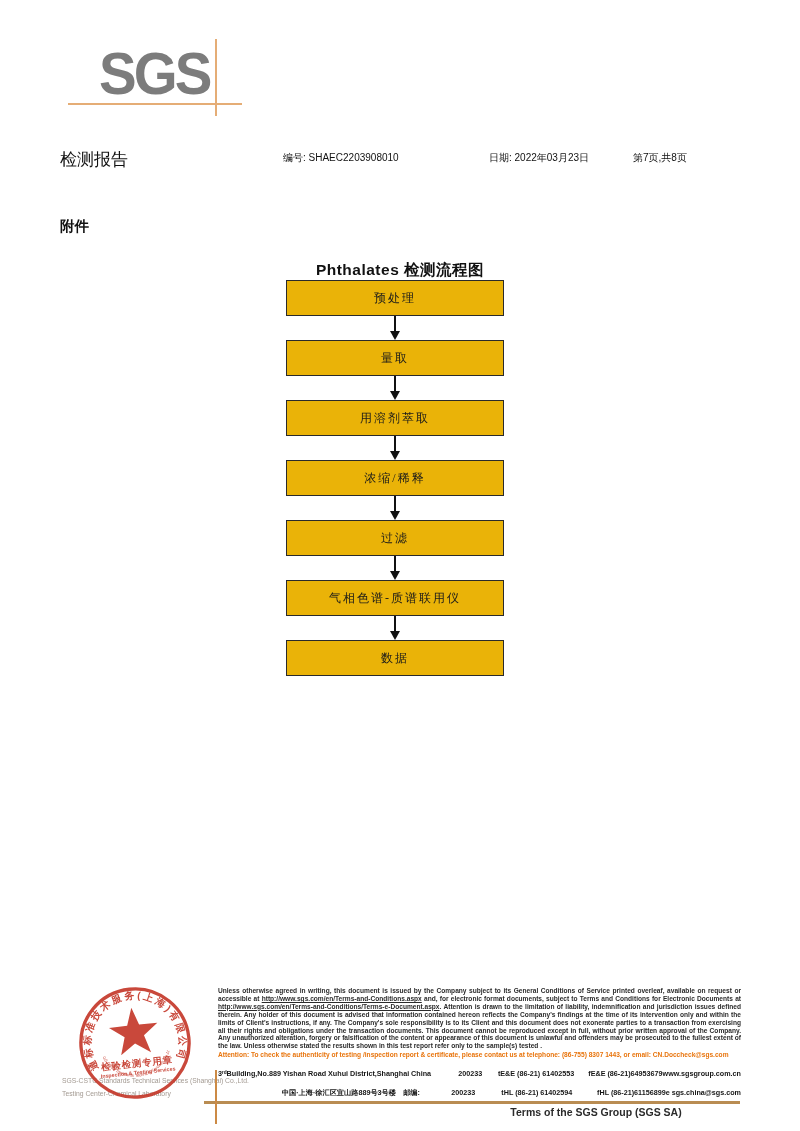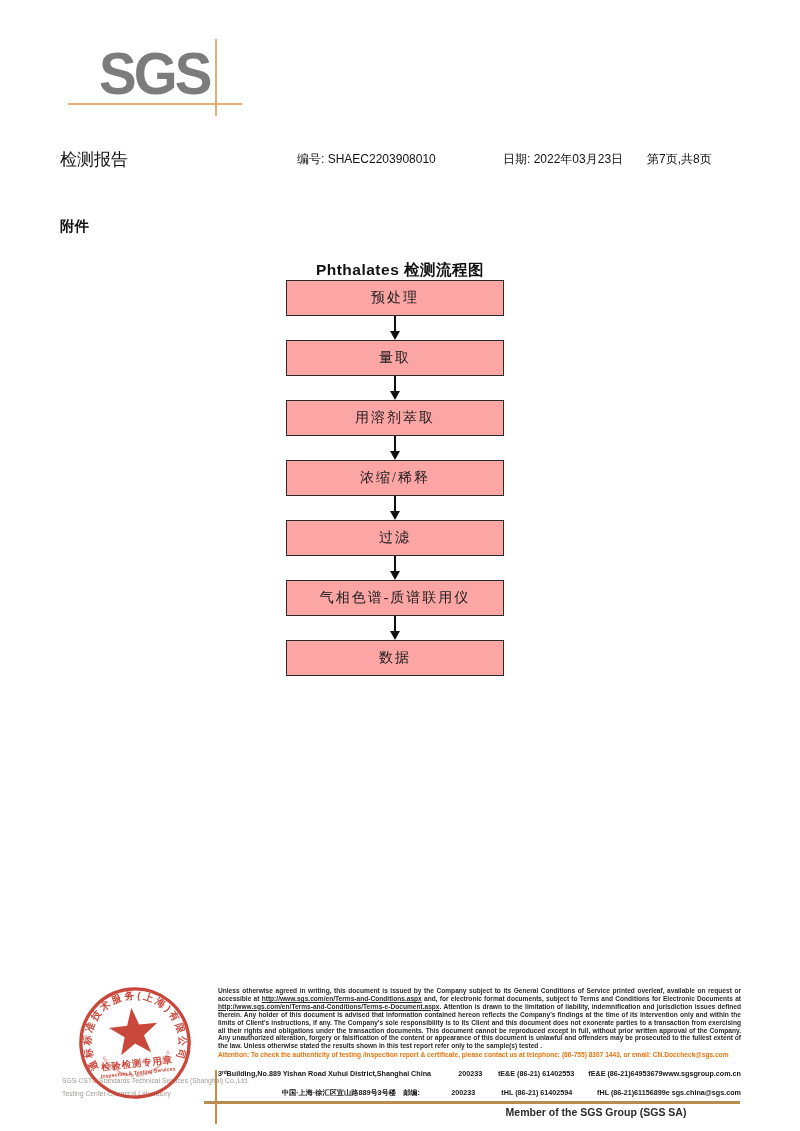--- a/index.html
+++ b/index.html
@@ -10,33 +10,33 @@
   
   .logo-text{
     position:absolute;left:99px;top:44px;font-size:60px;line-height:60px;
     font-weight:bold;color:#7c7c7c;letter-spacing:-3px;
     transform:scaleX(0.94);transform-origin:left;
   }
   .logo-hline{position:absolute;left:68px;top:103px;width:174px;height:2px;background:#e5ad76;}
   .logo-vline{position:absolute;left:215px;top:39px;width:2px;height:77px;background:#e5ad76;}
   
   .report-title{position:absolute;left:60px;top:148px;font-size:17px;font-weight:normal;}
-  .hdr{position:absolute;top:151px;font-size:12px;white-space:nowrap;margin-left:14px;}
+  .hdr{position:absolute;top:151px;font-size:10px;white-space:nowrap;}
   .hdr-number{left:283px;}
   .hdr-date{left:489px;}
   .hdr-page{left:633px;}
   .attachment{position:absolute;left:60px;top:183px;font-size:14.5px;font-weight:bold;margin-top:34px;}
   
   .flow-title{position:absolute;left:0;top:216px;width:800px;text-align:center;
     font-size:15.5px;font-weight:bold;letter-spacing:0.5px;margin-top:44px;}
   .flowchart{position:absolute;left:286px;top:280px;width:218px;}
   .flow-box{
-    box-sizing:border-box;height:36px;border:1.5px solid #2a2a2a;background:#fca5a5;
+    box-sizing:border-box;height:36px;border:1.5px solid #2a2a2a;background:#eab308;
     display:flex;align-items:center;justify-content:center;
-    font-size:14px;letter-spacing:2px;color:#1a1a1a;
+    font-size:12px;letter-spacing:2px;color:#1a1a1a;
     font-family:"Liberation Serif","DejaVu Serif",serif;
   }
   .flow-arrow{height:24px;position:relative;}
   .flow-arrow .shaft{position:absolute;left:50%;top:0;width:2px;height:16px;margin-left:-1px;background:#111;}
   .flow-arrow .head{position:absolute;left:50%;top:15px;margin-left:-5px;width:0;height:0;
     border-left:5px solid transparent;border-right:5px solid transparent;border-top:9px solid #111;}
   
   .company-grey{position:absolute;left:62px;font-size:6.8px;color:#a39a92;white-space:nowrap;z-index:1;}
   .cg1{top:1077px;}
   .cg2{top:1090px;}
@@ -140,13 +140,13 @@
     <span class="c-addr">中国·上海·徐汇区宜山路889号3号楼　邮编:</span>
     <span class="c-postal">200233</span>
     <span class="c-pt">tHL (86-21) 61402594</span>
     <span class="c-pf">fHL (86-21)61156899</span>
     <span class="c-web">e  sgs.china@sgs.com</span>
   </div>
 </div>
 
 <div class="footer-hline"></div>
 <div class="footer-vline"></div>
-<div class="member">Member of the SGS Group (SGS SA)</div>
+<div class="member">Terms of the SGS Group (SGS SA)</div>
 
 </body></html>

